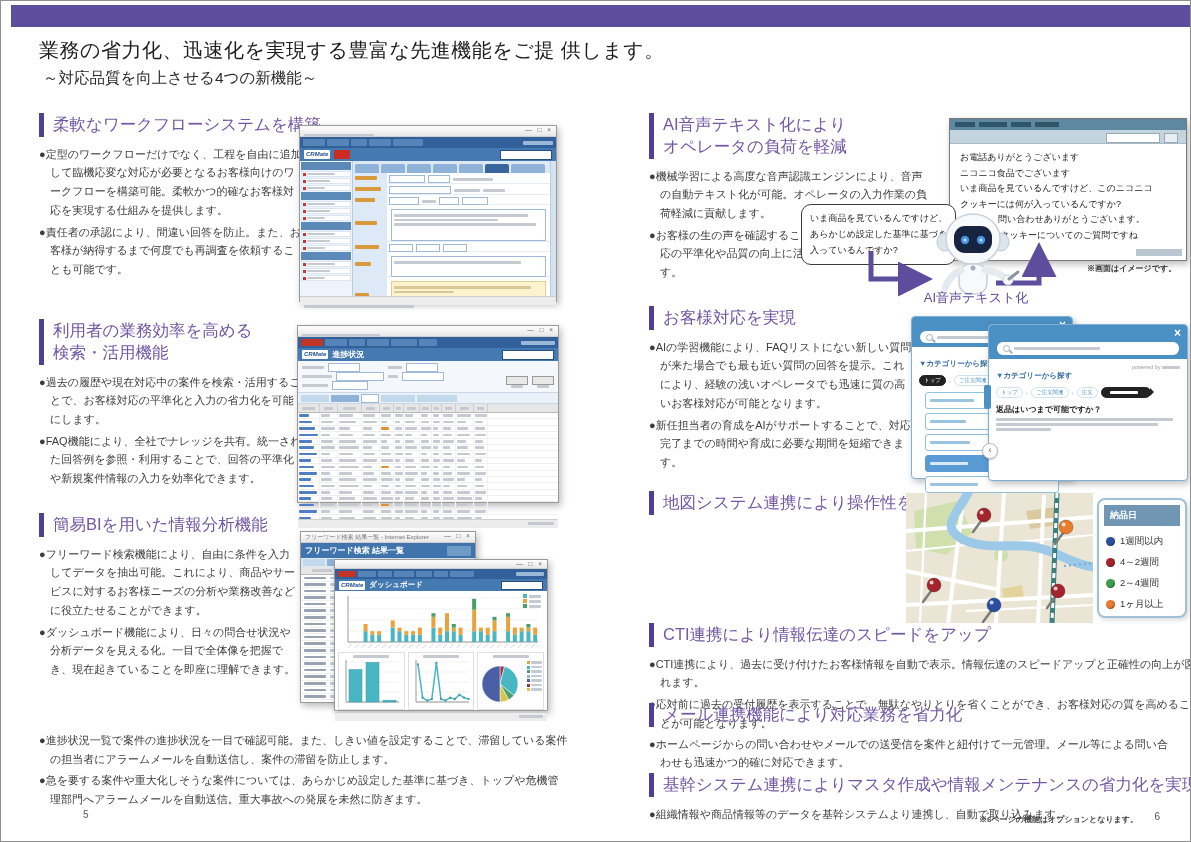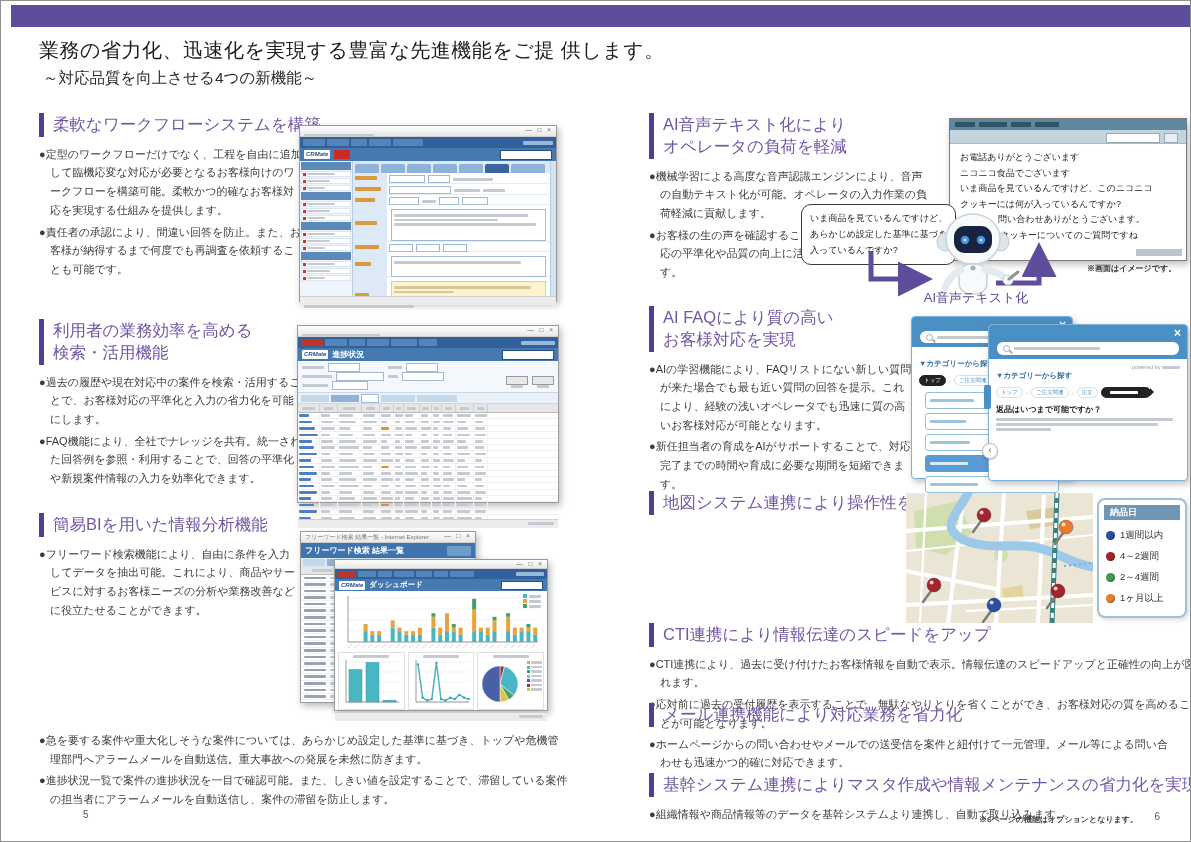--- a/index.html
+++ b/index.html
@@ -111,21 +111,21 @@
   .crumbsep{color:#b0c4d4;font-size:6px;}
   .faqq{font-size:8px;font-weight:bold;color:#222;margin:2px 0 3px;}
   .faqcatbtn{border:1px solid #8fc0e0;border-radius:3px;background:#fff;height:15px;margin:4px 6px;
              display:flex;align-items:center;padding:0 4px;}
   .faqcatbtn.sel{background:#5b9bd5;border-color:#5b9bd5;}
   .faqside-tab{position:absolute;left:-5px;top:60px;width:7px;height:24px;background:#4b90c4;border-radius:2px;}
   .faqback-circ{position:absolute;left:-7px;top:118px;width:14px;height:14px;background:#fff;border:1px solid #bbb;
                 border-radius:50%;color:#555;font-size:9px;line-height:13px;text-align:center;box-shadow:0 1px 2px rgba(0,0,0,.2);}
   
   .maplegend{position:absolute;background:#fff;border:2px solid #9fc0d8;border-radius:8px;box-shadow:2px 2px 5px rgba(0,0,0,.15);box-sizing:border-box;}
-  .mlhead{margin:5px;height:15px;background:#7096b4;color:#fff;font-size:9px;font-weight:bold;
+  .mlhead{margin:5px;height:21px;background:#7096b4;color:#fff;font-size:9px;font-weight:bold;
           display:flex;align-items:center;padding-left:6px;}
   .mlrow{display:flex;align-items:center;gap:5px;padding:0 7px;height:21px;}
   .mldot{width:9px;height:9px;border-radius:50%;flex:none;box-shadow:inset -1px -1px 1px rgba(0,0,0,.3);}
   .mllabel{font-size:9.5px;color:#333;white-space:nowrap;}
 </style>
 </head>
 <body>
 
 <div id="page">
 
@@ -148,25 +148,26 @@
     </div>
     <div class="blt" style="width:252px">●過去の履歴や現在対応中の案件を検索・活用することで、お客様対応の平準化と入力の省力化を可能にします。</div>
     <div class="blt" style="width:252px">●FAQ機能により、全社でナレッジを共有。統一された回答例を参照・利用することで、回答の平準化や新規案件情報の入力を効率化できます。</div>
   </div>
 
   <div class="sec" style="left:38px;top:512px;width:258px">
     <div class="sec-h">
         <div>簡易BIを用いた情報分析機能</div>
       </div>
     <div class="blt" style="width:250px">●フリーワード検索機能により、自由に条件を入力してデータを抽出可能。これにより、商品やサービスに対するお客様ニーズの分析や業務改善などに役立たせることができます。</div>
+    <div class="blt" style="width:250px">●ダッシュボード機能により、日々の問合せ状況や分析データを見える化。一目で全体像を把握でき、現在起きていることを即座に理解できます。</div>
   </div>
 
   <div class="sec" style="left:38px;top:730px;width:525px">
+    <div class="blt" style="width:518px">●進捗状況一覧で案件の進捗状況を一目で確認可能。また、しきい値を設定することで、滞留している案件の担当者にアラームメールを自動送信し、案件の滞留を防止します。</div>
     <div class="blt" style="width:518px">●急を要する案件や重大化しそうな案件については、あらかじめ設定した基準に基づき、トップや危機管理部門へアラームメールを自動送信。重大事故への発展を未然に防ぎます。</div>
-    <div class="blt" style="width:518px">●進捗状況一覧で案件の進捗状況を一目で確認可能。また、しきい値を設定することで、滞留している案件の担当者にアラームメールを自動送信し、案件の滞留を防止します。</div>
   </div>
 
   <div class="win" style="left:298px;top:124px;width:258px;height:177px">
     <div class="tbar"><span class="sk" style="width:70px;height:3px;margin:3px 4px"></span><span class="wbtns">— □ ×</span></div>
     <div class="mbar">
       <span class="mbtn"></span>
         <span class="mbtn"></span>
         <span class="mbtn" style="width:16px"></span>
         <span class="mbtn"></span>
         <span class="mbtn" style="width:30px"></span>
@@ -1380,21 +1381,20 @@
     <div class="sec-h">
       <div>AI音声テキスト化により</div>
         <div>オペレータの負荷を軽減</div>
     </div>
     <div class="blt" style="width:268px">●機械学習による高度な音声認識エンジンにより、音声の自動テキスト化が可能。オペレータの入力作業の負荷軽減に貢献します。</div>
     <div class="blt" style="width:208px">●お客様の生の声を確認することにより、対応の平準化や品質の向上に活用できます。</div>
   </div>
 
   <div class="sec" style="left:648px;top:305px;width:260px">
     <div class="sec-h">
-      <div>AI FAQにより質の高い</div>
         <div>お客様対応を実現</div>
     </div>
     <div class="blt" style="width:252px">●AIの学習機能により、FAQリストにない新しい質問が来た場合でも最も近い質問の回答を提示。これにより、経験の浅いオペレータでも迅速に質の高いお客様対応が可能となります。</div>
     <div class="blt" style="width:252px">●新任担当者の育成をAIがサポートすることで、対応完了までの時間や育成に必要な期間を短縮できます。</div>
   </div>
 
   <div class="sec" style="left:648px;top:490px;width:260px">
     <div class="sec-h">
         <div>地図システム連携により操作性を向上</div>
       </div>

